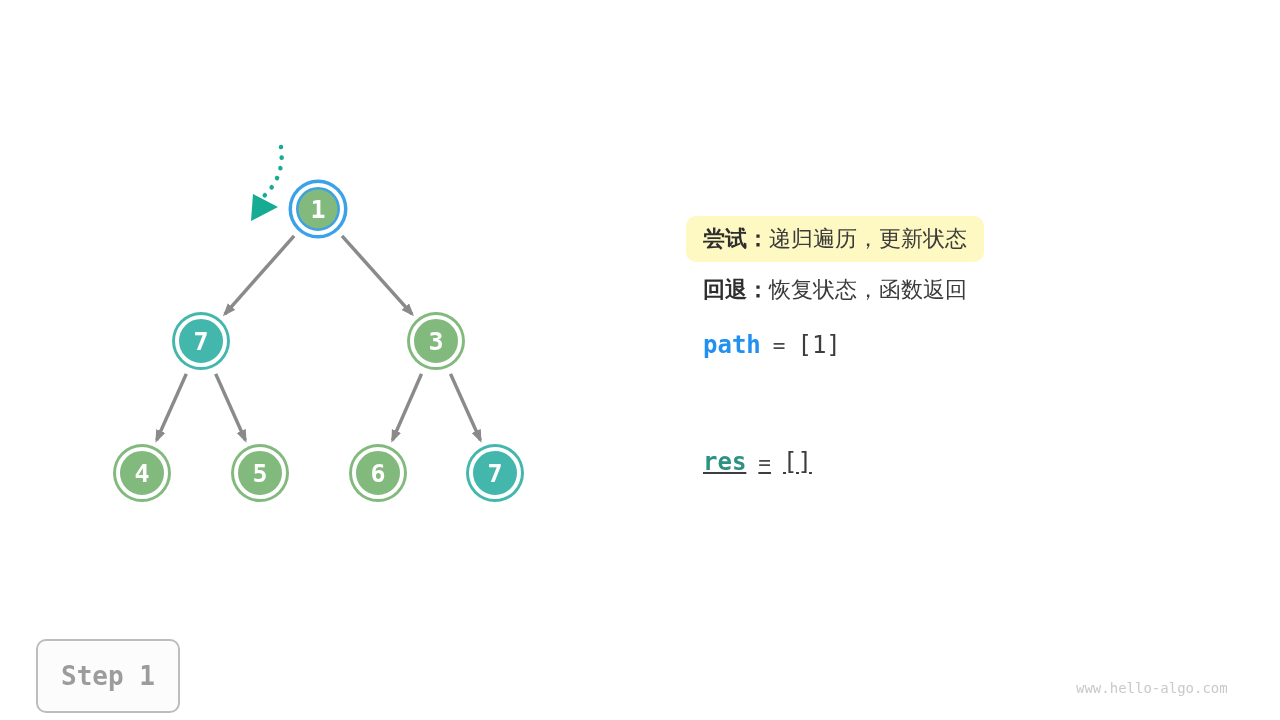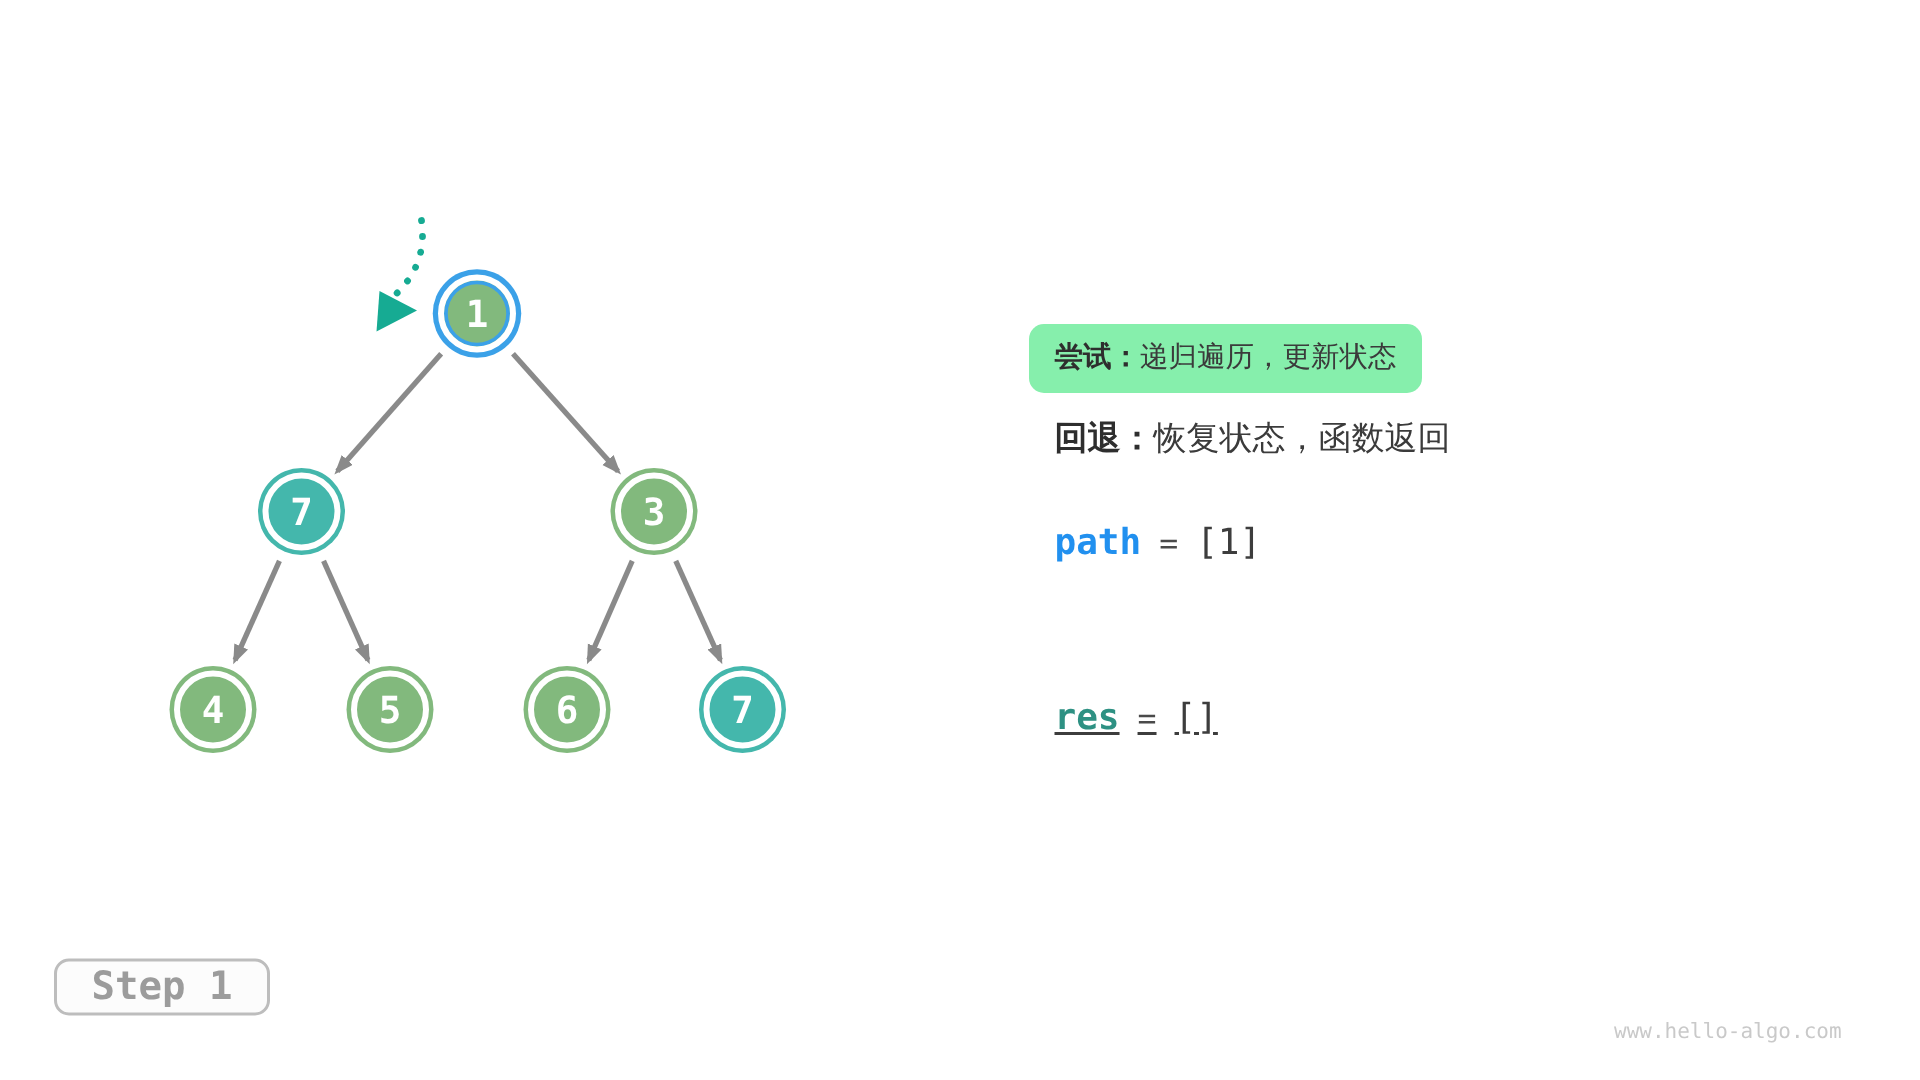--- a/index.html
+++ b/index.html
@@ -26,49 +26,50 @@
     color: #ffffff;
     font-family: "DejaVu Sans Mono", monospace;
     font-weight: bold;
     font-size: 25px;
     line-height: 1;
   }
 
   
   .hint-try {
     position: absolute; left: 686px; top: 216px;
-    background: #86efac; border-radius: 10px;
+    background: #fef9c3; border-radius: 10px;
     padding: 8px 17px;
-    font-size: 19px; line-height: 30px; color: #3b3b3b;
+    font-size: 22px; line-height: 30px; color: #3b3b3b;
     white-space: nowrap;
   }
   .hint-back {
     position: absolute; left: 703px; top: 277px;
     font-size: 22px; line-height: 30px; color: #3b3b3b;
     white-space: nowrap;
+    font-family: Liberation Mono, monospace;
   }
   .hint-strong { font-weight: bold; color: #2e2e2e; }
 
   .code-line {
     position: absolute; left: 703px;
     font-family: "DejaVu Sans Mono", monospace;
     font-size: 24px; line-height: 28px;
-    color: #3d3d3d; white-space: nowrap; margin-top: 16px;
+    color: #3d3d3d; white-space: nowrap;
   }
   .code-line.path { top: 331px; }
   .code-line.res  { top: 448px; text-decoration: underline; }
   .code-var { font-weight: bold; }
   .code-var.blue { color: #2190ef; }
   .code-var.teal { color: #2e9183; }
   .code-op { margin: 0 12px; font-size: 21px; color: #4a4a4a; }
 
   
   .step-badge {
     position: absolute; left: 36px; top: 639px;
-    padding: 2px 23px;
+    padding: 20px 23px;
     border: 2px solid #bdbdbd; border-radius: 10px;
     background: #fcfcfc;
     font-family: "DejaVu Sans Mono", monospace;
     font-weight: bold; font-size: 26px; line-height: 30px;
     color: #9c9c9c; white-space: nowrap;
   }
 
   
   .watermark {
     position: absolute; left: 1076px; top: 680px;

